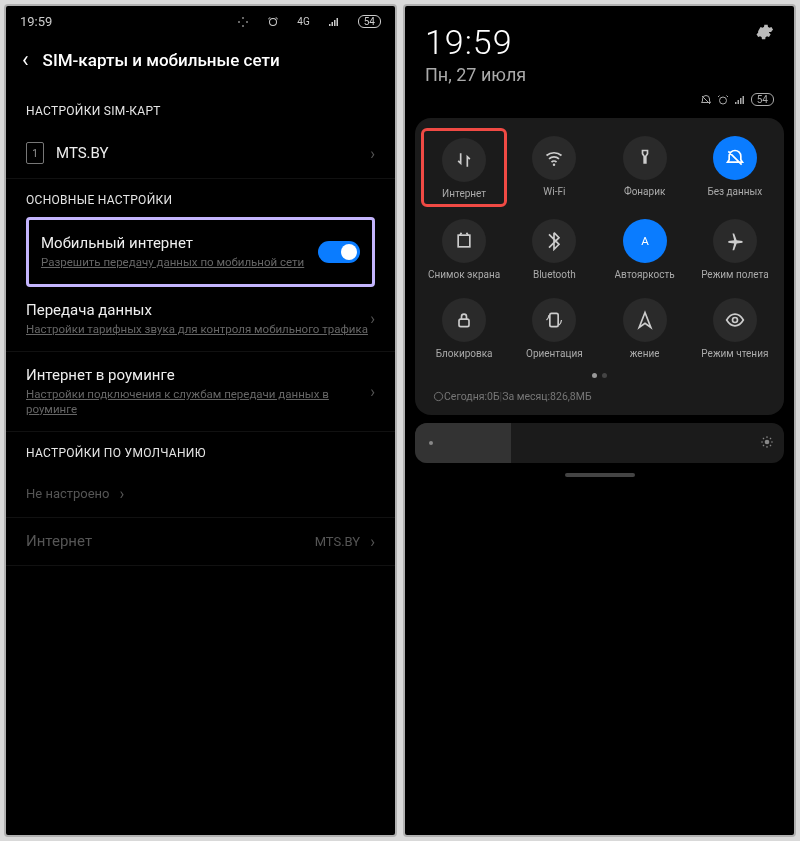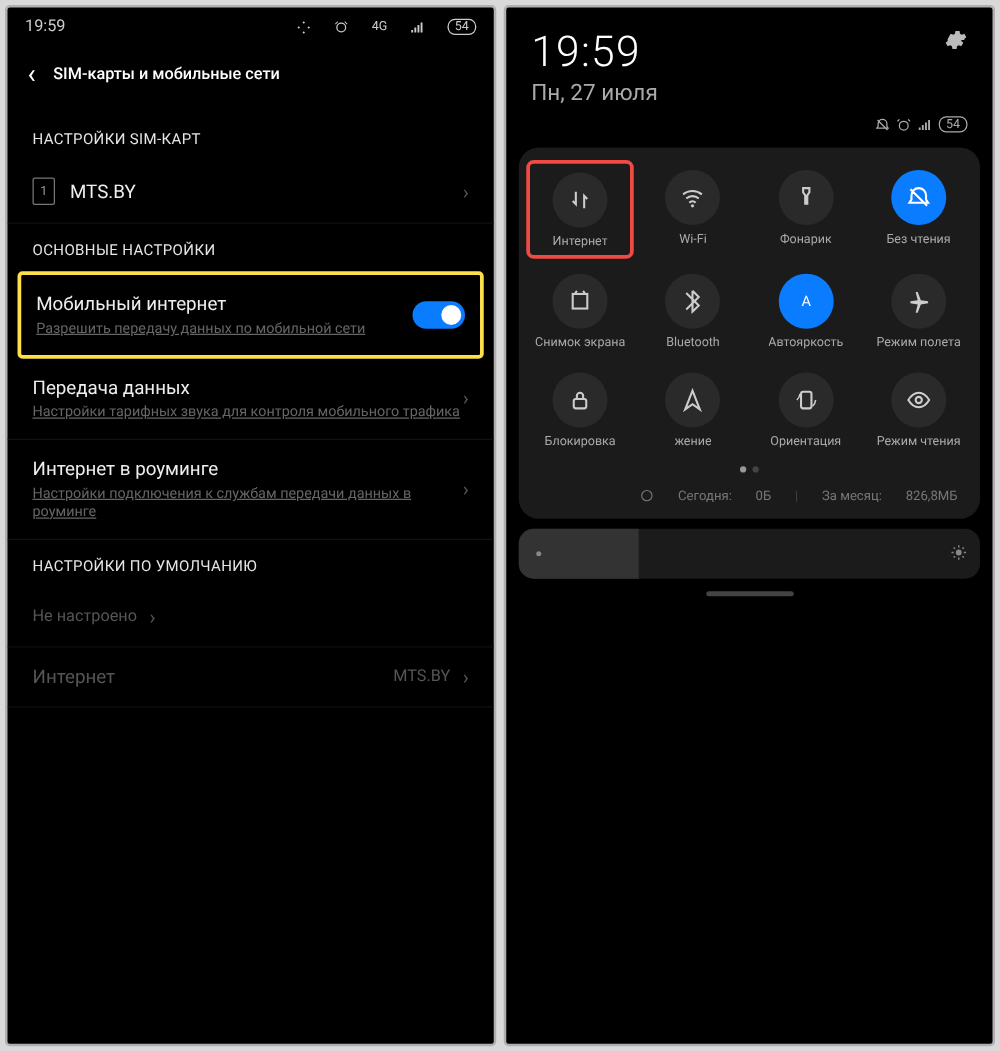--- a/index.html
+++ b/index.html
@@ -4,33 +4,33 @@
 <style>
   * { margin: 0; padding: 0; box-sizing: border-box; font-family: -apple-system, Roboto, sans-serif; }
   body { background: #d9d9d9; width: 800px; height: 841px; display: flex; gap: 6px; padding: 4px; }
   .phone { flex: 1; background: #000; border: 2px solid #b0b0b0; border-radius: 4px; color: #fff; position: relative; overflow: hidden; }
   .statusbar { display: flex; justify-content: space-between; align-items: center; padding: 8px 14px 4px; font-size: 13px; color: #ccc; }
   .statusbar .sb-right { display: flex; align-items: center; gap: 18px; font-size: 10px; }
   .sb-right svg { width: 12px; height: 12px; fill: #ccc; }
   .batt { border: 1px solid #ccc; border-radius: 6px; padding: 0 5px; font-size: 10px; }
   .header { display: flex; align-items: center; gap: 14px; padding: 14px 16px 18px; }
   .header .back { font-size: 22px; color: #fff; }
-  .header .title { font-size: 13px; font-weight: 500; }
+  .header .title { font-size: 17px; font-weight: 500; }
   .section-hdr { color: #e5e5e5; font-size: 12px; padding: 14px 20px 10px; letter-spacing: 0.3px; }
   .row { display: flex; align-items: center; padding: 14px 20px; border-bottom: 1px solid #111; }
   .row .txt { flex: 1; }
   .row .lbl { font-size: 15px; color: #eee; }
   .row .sub { font-size: 11.5px; color: #666; margin-top: 3px; line-height: 1.3; text-decoration: underline; }
   .row .chev { color: #555; font-size: 16px; }
   .sim-badge { width: 18px; height: 22px; border: 1px solid #777; border-radius: 2px; display: flex; align-items: center; justify-content: center; font-size: 10px; color: #999; margin-right: 12px; }
   .row.dim .lbl { color: #555; }
   .row .val { color: #555; font-size: 13px; margin-right: 10px; }
   .toggle { width: 42px; height: 22px; background: #0a7cff; border-radius: 11px; position: relative; }
   .toggle .knob { width: 16px; height: 16px; background: #fff; border-radius: 50%; position: absolute; top: 3px; right: 3px; }
-  .highlight-box { border: 3px solid #fde047; border-radius: 4px; margin: 0 8px; }
+  .highlight-box { border: 3px solid #c4b5fd; border-radius: 4px; margin: 0 20px; }
   .highlight-box .row { border-bottom: none; padding: 14px 12px; }
 
   
   .cc-top { padding: 16px 20px 6px; display: flex; justify-content: space-between; align-items: flex-start; }
   .cc-clock { font-size: 34px; font-weight: 300; letter-spacing: 1px; }
   .cc-date { font-size: 18px; color: #aaa; margin-top: 2px; }
   .cc-gear { color: #bbb; }
   .cc-status { display: flex; gap: 5px; align-items: center; justify-content: flex-end; padding: 2px 20px 6px; }
   .cc-status svg { width: 12px; height: 12px; fill: #aaa; }
   .cc-status .batt { color: #aaa; border-color: #aaa; }
@@ -39,21 +39,21 @@
   .tile { display: flex; flex-direction: column; align-items: center; padding: 10px 2px 8px; }
   .tile .circ { width: 44px; height: 44px; border-radius: 50%; background: #2a2a2a; display: flex; align-items: center; justify-content: center; margin-bottom: 6px; }
   .tile .circ.on { background: #0a7cff; }
   .tile .tlabel { font-size: 10px; color: #aaa; text-align: center; white-space: nowrap; overflow: hidden; }
   .tile svg { width: 20px; height: 20px; fill: #ccc; }
   .tile .circ.on svg { fill: #fff; }
   .hl-tile { border: 3px solid #f04a44; border-radius: 6px; margin: 2px; padding: 7px 0 5px; }
   .dots-row { display: flex; justify-content: center; gap: 5px; padding: 6px 0; }
   .dot { width: 5px; height: 5px; border-radius: 50%; background: #444; }
   .dot.active { background: #999; }
-  .usage { display: flex; align-items: center; gap: 19px; padding: 6px 14px 2px; font-size: 10.5px; color: #777; justify-content: flex-end; }
+  .usage { display: flex; align-items: center; gap: 0; padding: 6px 14px 2px; font-size: 10.5px; color: #777; }
   .usage .sep { color: #444; }
   .slider { background: #1b1b1b; margin: 8px 10px; border-radius: 12px; height: 40px; position: relative; display: flex; align-items: center; }
   .slider .fill { width: 26%; height: 100%; background: #333; border-radius: 12px 0 0 12px; display: flex; align-items: center; padding-left: 10px; }
   .slider .sun-r { position: absolute; right: 10px; color: #888; }
   .handle { width: 70px; height: 4px; background: #444; border-radius: 2px; margin: 10px auto 0; }
 </style>
 </head>
 <body>
 
 <div class="phone">
@@ -182,21 +182,21 @@
             </svg>
           </div>
           <div class="tlabel">Фонарик</div>
         </div>
         <div class="tile">
           <div class="circ on">
             <svg viewBox="0 0 24 24" style="color:#fff">
               <path d="M12 3a7 7 0 00-7 7v4l-2 3h18l-2-3v-4a7 7 0 00-7-7zM4 4l16 16" stroke="currentColor" stroke-width="2" fill="none"></path>
             </svg>
           </div>
-          <div class="tlabel">Без чтения</div>
+          <div class="tlabel">Без данных</div>
         </div>
         <div class="tile">
           <div class="circ">
             <svg viewBox="0 0 24 24" style="color:#ccc">
               <rect x="5" y="5" width="14" height="14" stroke="currentColor" stroke-width="2" fill="none"></rect>
               <path d="M9 2l-2 3M15 2l2 3" stroke="currentColor" stroke-width="2"></path>
             </svg>
           </div>
           <div class="tlabel">Снимок экрана</div>
         </div>
@@ -229,33 +229,33 @@
             <svg viewBox="0 0 24 24" style="color:#ccc">
               <rect x="6" y="11" width="12" height="9" rx="2" stroke="currentColor" stroke-width="2" fill="none"></rect>
               <path d="M9 11V8a3 3 0 016 0v3" stroke="currentColor" stroke-width="2" fill="none"></path>
             </svg>
           </div>
           <div class="tlabel">Блокировка</div>
         </div>
         <div class="tile">
           <div class="circ">
             <svg viewBox="0 0 24 24" style="color:#ccc">
-              <path d="M12 3l7 18-7-5-7 5z" stroke="currentColor" stroke-width="2" fill="none"></path>
-            </svg>
-          </div>
-          <div class="tlabel">жение</div>
-        </div>
-        <div class="tile">
-          <div class="circ">
-            <svg viewBox="0 0 24 24" style="color:#ccc">
               <rect x="7" y="4" width="10" height="16" rx="2" stroke="currentColor" stroke-width="2" fill="none"></rect>
               <path d="M3 12a9 9 0 003-6M21 12a9 9 0 01-3 6" stroke="currentColor" stroke-width="1.5" fill="none"></path>
             </svg>
           </div>
           <div class="tlabel">Ориентация</div>
+        </div>
+        <div class="tile">
+          <div class="circ">
+            <svg viewBox="0 0 24 24" style="color:#ccc">
+              <path d="M12 3l7 18-7-5-7 5z" stroke="currentColor" stroke-width="2" fill="none"></path>
+            </svg>
+          </div>
+          <div class="tlabel">жение</div>
         </div>
         <div class="tile">
           <div class="circ">
             <svg viewBox="0 0 24 24" style="color:#ccc">
               <circle cx="12" cy="12" r="3" stroke="currentColor" stroke-width="2" fill="none"></circle>
               <path d="M2 12c3-5 7-7 10-7s7 2 10 7c-3 5-7 7-10 7s-7-2-10-7z" stroke="currentColor" stroke-width="2" fill="none"></path>
             </svg>
           </div>
           <div class="tlabel">Режим чтения</div>
         </div>

